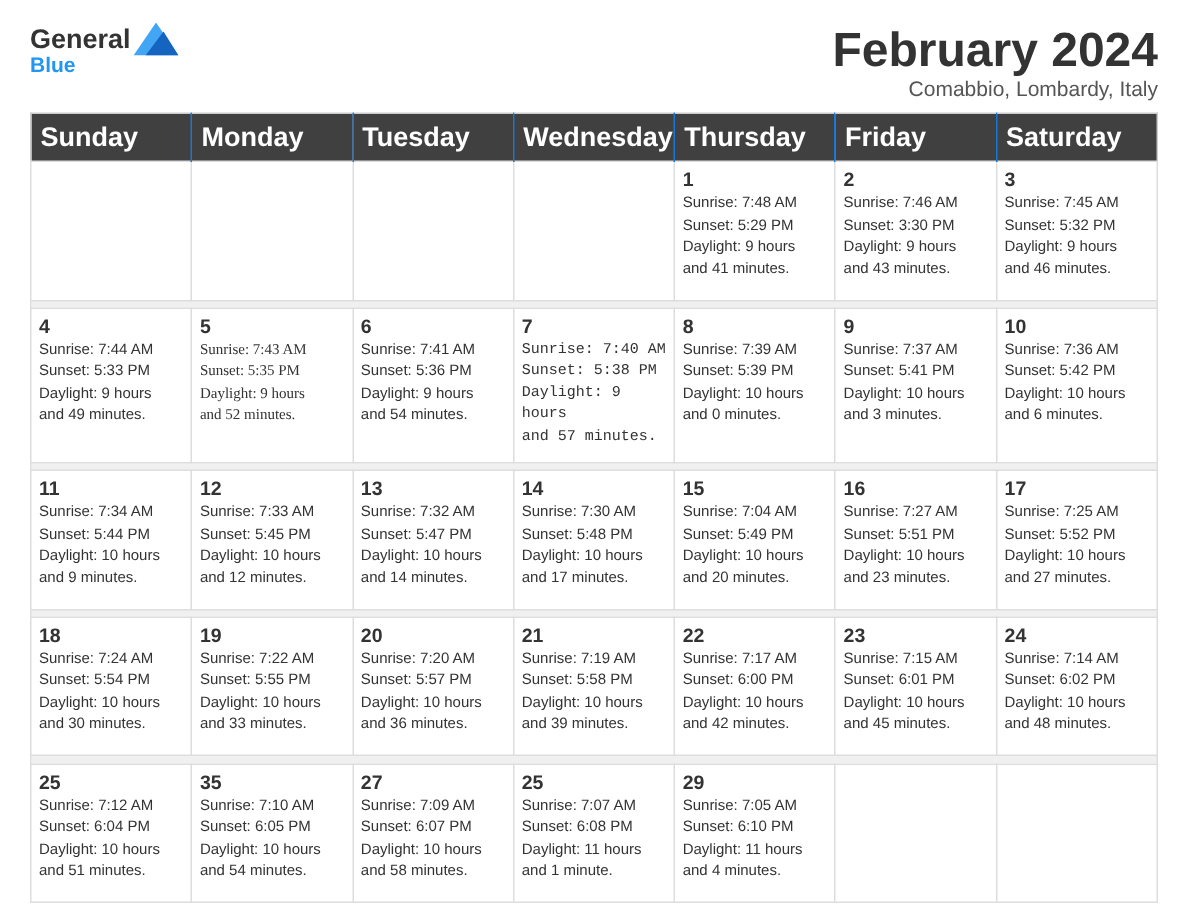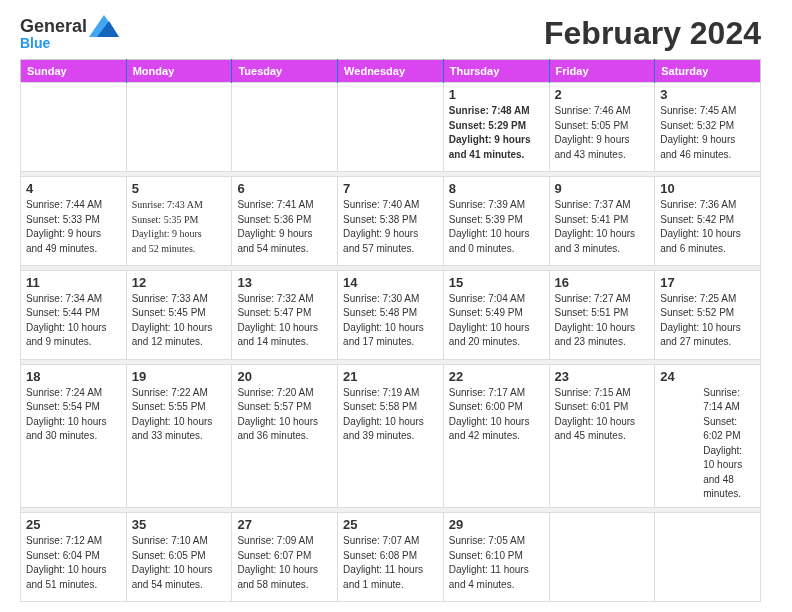--- a/index.html
+++ b/index.html
@@ -6,21 +6,21 @@
     body {
       font-family: Arial, sans-serif;
       background: #fff;
       width: 792px;
       height: 612px;
       overflow: hidden;
     }
     .page {
       width: 792px;
       height: 612px;
-      padding: 16px 31px 10px 20px;
+      padding: 16px 20px 10px 20px;
       display: flex;
       flex-direction: column;
     }
     .header {
       display: flex;
       justify-content: space-between;
       align-items: flex-start;
       margin-bottom: 8px;
     }
     .logo {
@@ -41,25 +41,25 @@
       color: #555;
     }
     .calendar {
       flex: 1;
       border: 1px solid #ccc;
       border-collapse: collapse;
       width: 100%;
       table-layout: fixed;
     }
     .calendar thead tr th {
-      background-color: #d946ef;
+      background-color: #404040;
       color: #fff;
       text-align: left;
       padding: 5px 6px;
-      font-size: 11px;
+      font-size: 18px;
       font-weight: bold;
       border-right: 1px solid #1976D2;
     }
     .calendar thead tr th:last-child {
       border-right: none;
     }
     .calendar tbody tr td {
       border: 1px solid #ddd;
       vertical-align: top;
       padding: 4px 5px;
@@ -95,20 +95,21 @@
           <svg width="30" height="22" viewBox="0 0 30 22" style="margin-left:2px;margin-top:-2px;">
             <polygon points="0,22 15,0 30,22" fill="#2196F3" opacity="0.85"></polygon>
             <polygon points="8,22 20,6 30,22" fill="#1565C0"></polygon>
           </svg>
         </div>
         <div style="font-size:14px;font-weight:bold;color:#2196F3;line-height:1.1;margin-top:-2px;">Blue</div>
       </div>
     </div>
     <div class="title-section">
       <div class="month-title">February 2024</div>
+      <div class="subtitle">Comabbio, Lombardy, Italy</div>
     </div>
   </div>
 
   <table class="calendar">
     <thead>
       <tr>
       <th>Sunday</th>
           <th>Monday</th>
           <th>Tuesday</th>
           <th>Wednesday</th>
@@ -118,29 +119,29 @@
         </tr>
     </thead>
     <tbody id="calendar-body">
     <tr>
           <td class="empty-cell"></td>
           <td class="empty-cell"></td>
           <td class="empty-cell"></td>
           <td class="empty-cell"></td>
           <td>
             <div class="day-number">1</div>
-            <div class="day-info" style="white-space: pre-line; font-weight: bold;">Sunrise: 7:48 AM
+            <div class="day-info" style="white-space: pre-line;">Sunrise: 7:48 AM
 Sunset: 5:29 PM
 Daylight: 9 hours
 and 41 minutes.</div>
           </td>
           <td>
             <div class="day-number">2</div>
             <div class="day-info" style="white-space: pre-line;">Sunrise: 7:46 AM
-Sunset: 5:05 PM
+Sunset: 3:30 PM
 Daylight: 9 hours
 and 43 minutes.</div>
           </td>
           <td>
             <div class="day-number">3</div>
             <div class="day-info" style="white-space: pre-line;">Sunrise: 7:45 AM
 Sunset: 5:32 PM
 Daylight: 9 hours
 and 46 minutes.</div>
           </td>
@@ -165,21 +166,21 @@
           </td>
           <td>
             <div class="day-number">6</div>
             <div class="day-info" style="white-space: pre-line;">Sunrise: 7:41 AM
 Sunset: 5:36 PM
 Daylight: 9 hours
 and 54 minutes.</div>
           </td>
           <td>
             <div class="day-number">7</div>
-            <div class="day-info" style="white-space: pre-line;">Sunrise: 7:40 AM
+            <div class="day-info" style="white-space: pre-line; font-family: Liberation Mono, monospace;">Sunrise: 7:40 AM
 Sunset: 5:38 PM
 Daylight: 9 hours
 and 57 minutes.</div>
           </td>
           <td>
             <div class="day-number">8</div>
             <div class="day-info" style="white-space: pre-line;">Sunrise: 7:39 AM
 Sunset: 5:39 PM
 Daylight: 10 hours
 and 0 minutes.</div>
@@ -294,21 +295,21 @@
           </td>
           <td>
             <div class="day-number">23</div>
             <div class="day-info" style="white-space: pre-line;">Sunrise: 7:15 AM
 Sunset: 6:01 PM
 Daylight: 10 hours
 and 45 minutes.</div>
           </td>
           <td>
             <div class="day-number">24</div>
-            <div class="day-info" style="white-space: pre-line; margin-left: 43px;">Sunrise: 7:14 AM
+            <div class="day-info" style="white-space: pre-line;">Sunrise: 7:14 AM
 Sunset: 6:02 PM
 Daylight: 10 hours
 and 48 minutes.</div>
           </td>
         </tr>
         <tr>
           <td colspan="7" style="height: 5px; background: rgb(240, 240, 240); padding: 0px; border: 1px solid rgb(221, 221, 221);"></td>
         </tr>
         <tr>
           <td>

